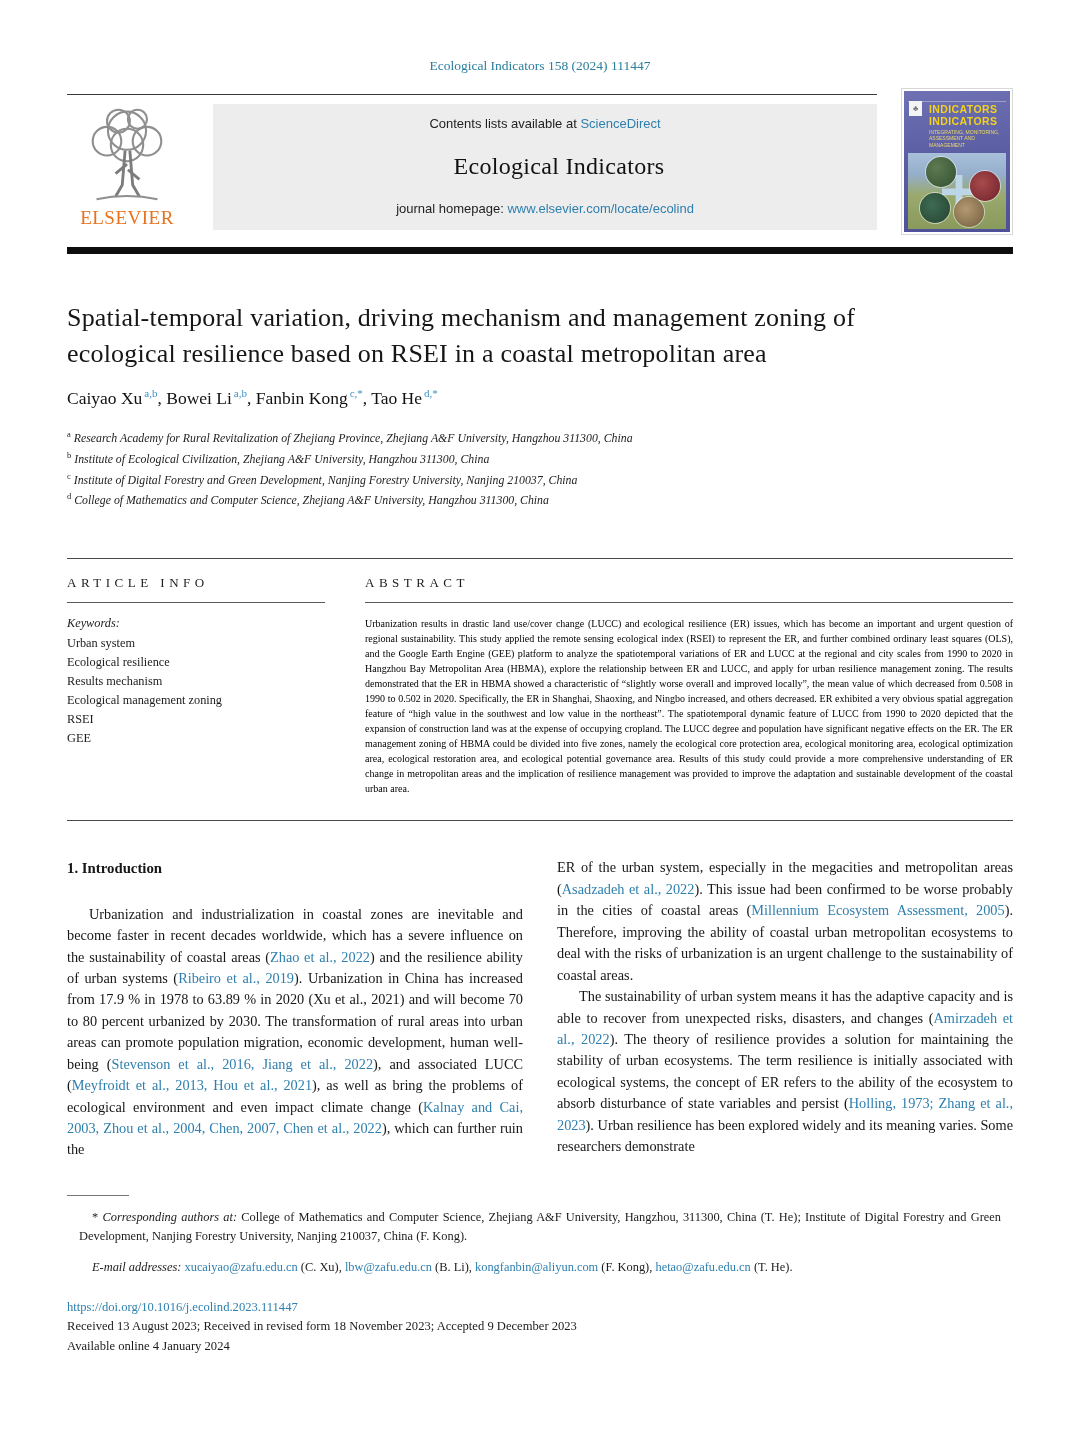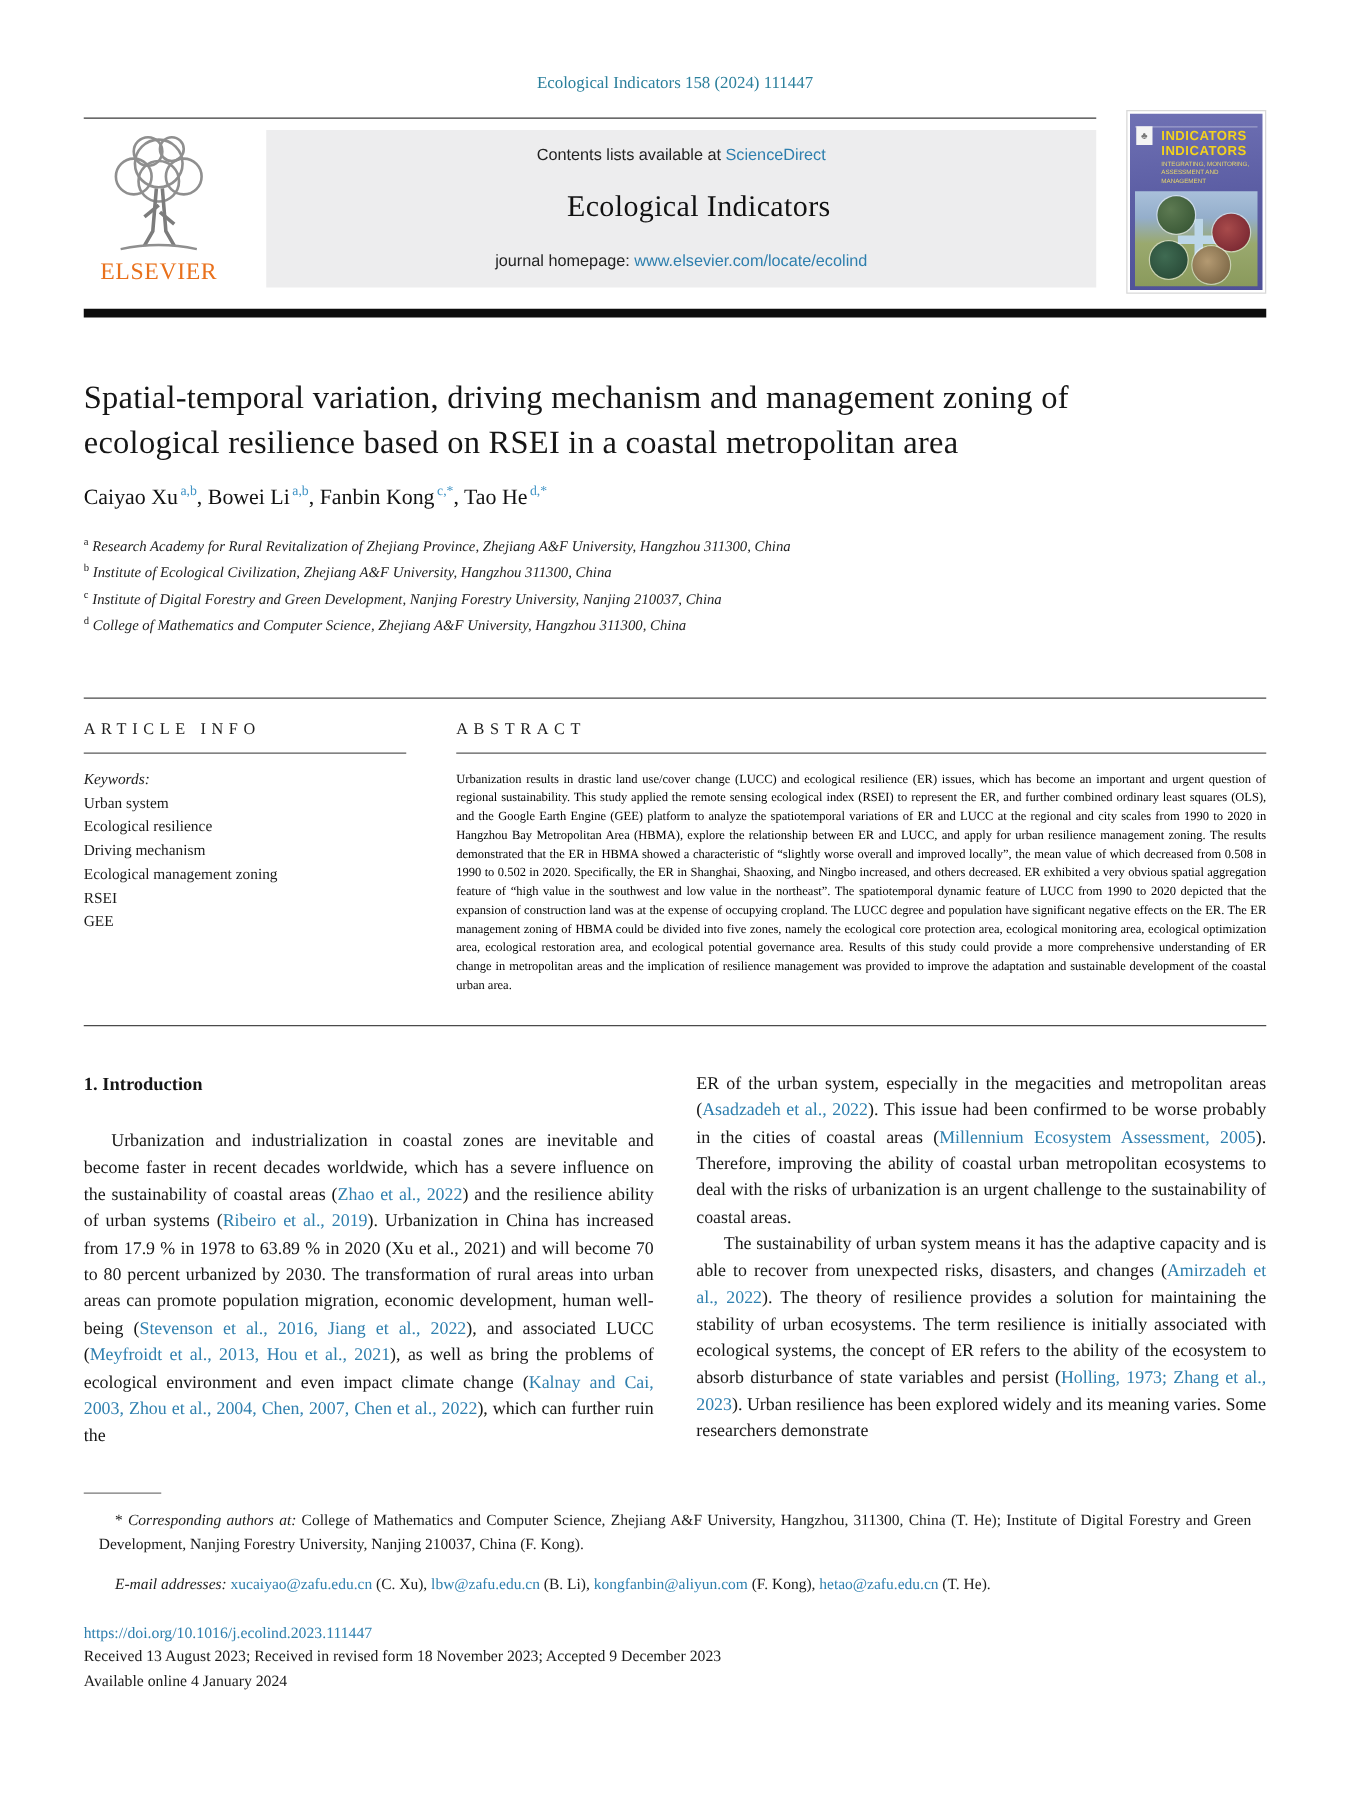--- a/index.html
+++ b/index.html
@@ -146,21 +146,21 @@
   </div>
 
   <div class="info-abs">
     <div class="info-col">
       <div class="col-header">ARTICLE INFO</div>
       <div class="col-rule"></div>
       <div class="keywords">
         <div class="kw-label">Keywords:</div>
         <div>Urban system</div>
         <div>Ecological resilience</div>
-        <div>Driving mechanism</div>
+        <div>Results mechanism</div>
         <div>Ecological management zoning</div>
         <div>RSEI</div>
         <div>GEE</div>
       </div>
     </div>
     <div class="abs-col">
       <div class="col-header">ABSTRACT</div>
       <div class="col-rule"></div>
       <div class="abs-text">Urbanization results in drastic land use/cover change (LUCC) and ecological resilience (ER) issues, which has become an important and urgent question of regional sustainability. This study applied the remote sensing ecological index (RSEI) to represent the ER, and further combined ordinary least squares (OLS), and the Google Earth Engine (GEE) platform to analyze the spatiotemporal variations of ER and LUCC at the regional and city scales from 1990 to 2020 in Hangzhou Bay Metropolitan Area (HBMA), explore the relationship between ER and LUCC, and apply for urban resilience management zoning. The results demonstrated that the ER in HBMA showed a characteristic of “slightly worse overall and improved locally”, the mean value of which decreased from 0.508 in 1990 to 0.502 in 2020. Specifically, the ER in Shanghai, Shaoxing, and Ningbo increased, and others decreased. ER exhibited a very obvious spatial aggregation feature of “high value in the southwest and low value in the northeast”. The spatiotemporal dynamic feature of LUCC from 1990 to 2020 depicted that the expansion of construction land was at the expense of occupying cropland. The LUCC degree and population have significant negative effects on the ER. The ER management zoning of HBMA could be divided into five zones, namely the ecological core protection area, ecological monitoring area, ecological optimization area, ecological restoration area, and ecological potential governance area. Results of this study could provide a more comprehensive understanding of ER change in metropolitan areas and the implication of resilience management was provided to improve the adaptation and sustainable development of the coastal urban area.</div>
     </div>

